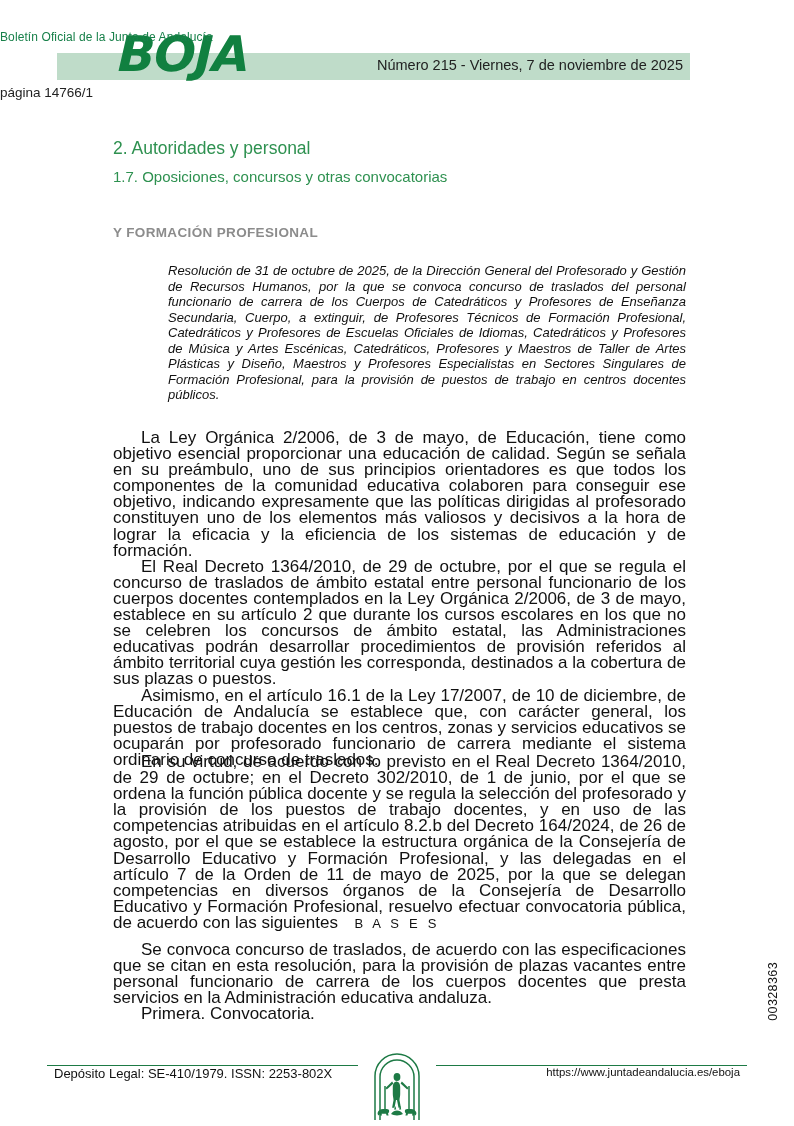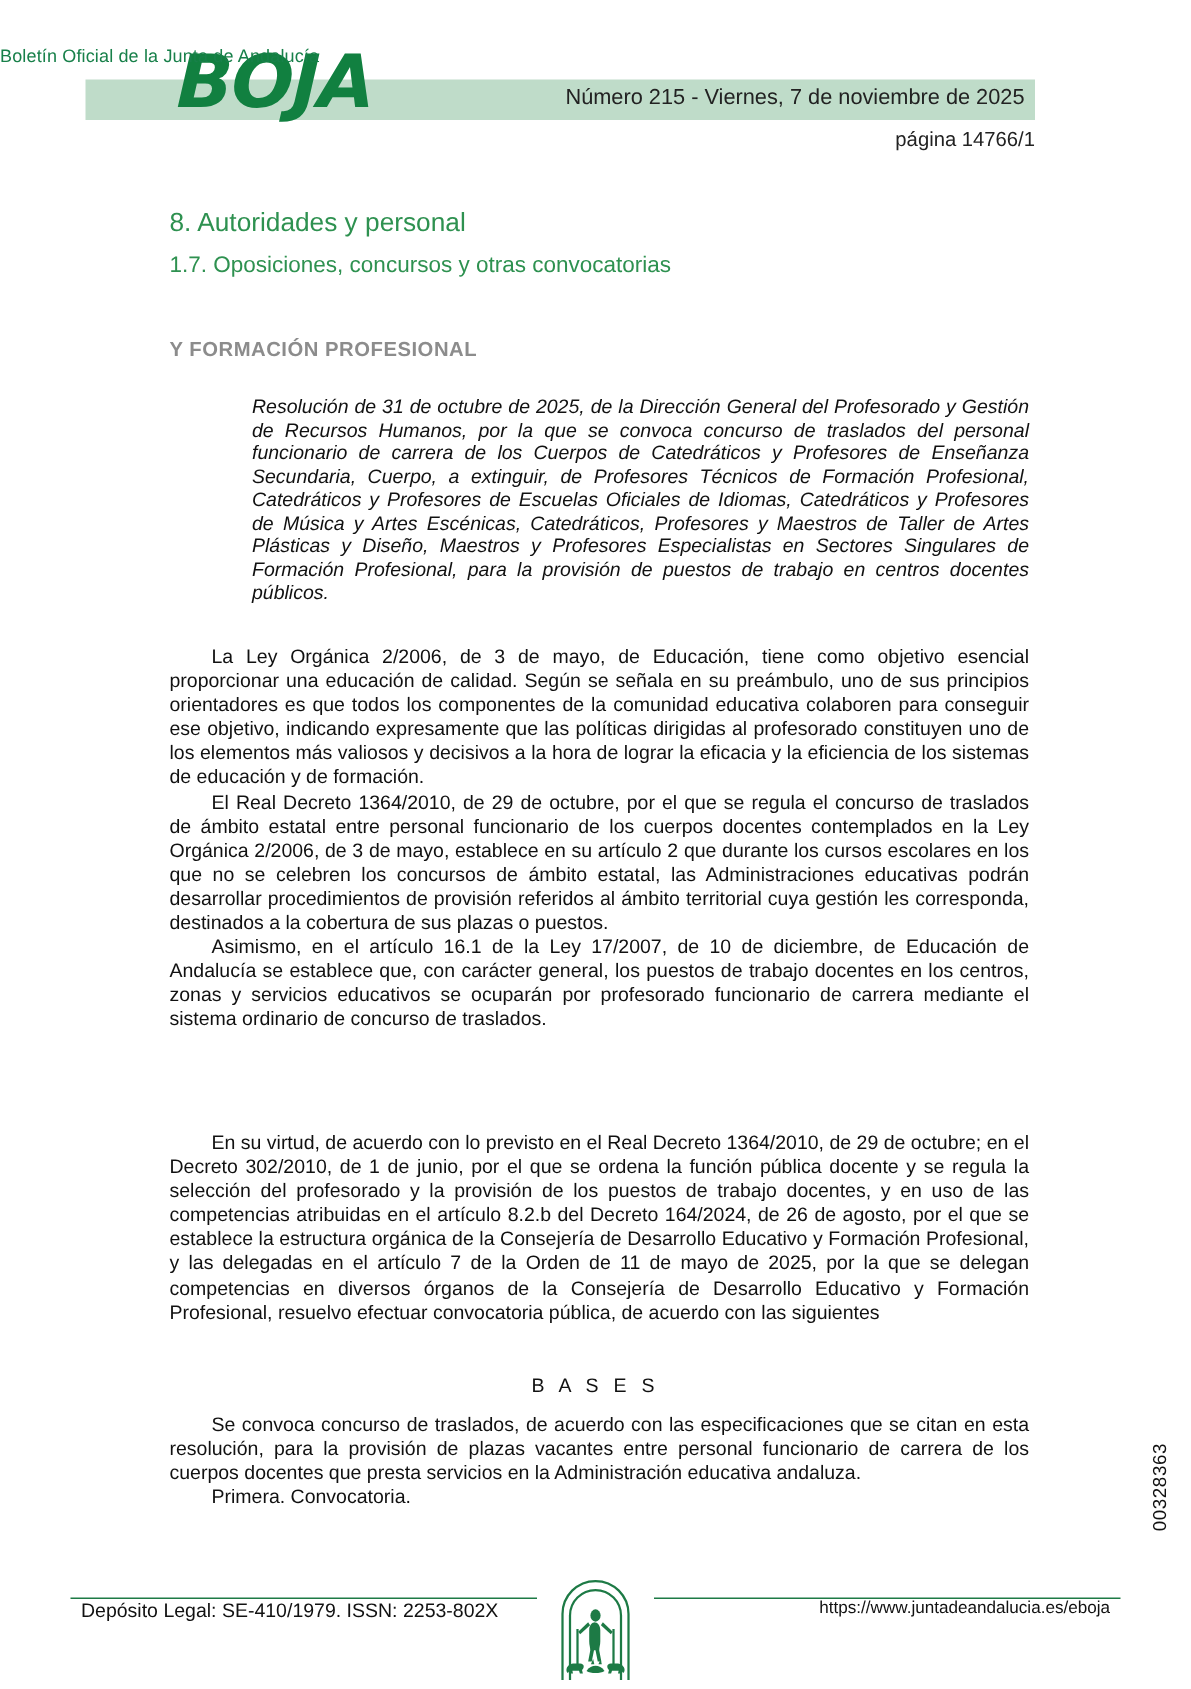--- a/index.html
+++ b/index.html
@@ -67,21 +67,20 @@
     width: 683px;
     text-align: right;
     font-size: 14.5px;
     color: #222222;
   }
   .head-page {
     position: absolute;
     left: 0;
     top: 85px;
     width: 690px;
-    text-align: right;
     font-size: 13.5px;
     color: #222222;
   }
 
   
   .sec-1 {
     position: absolute;
     left: 113px;
     top: 138px;
     font-size: 17.5px;
@@ -115,21 +114,21 @@
     line-height: 15.5px;
     font-style: italic;
     text-align: justify;
     text-justify: inter-word;
     color: #111111;
   }
   .body-block {
     position: absolute;
     left: 113px;
     width: 573px;
-    font-size: 13px;
+    font-size: 17px;
     line-height: 16.1px;
     text-align: justify;
     text-justify: inter-word;
     color: #111111;
   }
   .body-block p {
     margin: 0;
     text-indent: 28px;
   }
   #block-a { top: 430px; }
@@ -203,21 +202,21 @@
 <div id="page">
 
   <div id="masthead">
     <div class="band"></div>
     <div class="boja-logo">BOJA</div>
     <div class="head-title">Boletín Oficial de la Junta de Andalucía</div>
     <div class="head-sub">Número 215 - Viernes, 7 de noviembre de 2025</div>
     <div class="head-page">página 14766/1</div>
   </div>
 
-  <div class="sec-1">8. Autoridades y personal</div>
+  <div class="sec-1">2. Autoridades y personal</div>
   <div class="sec-2">1.7. Oposiciones, concursos y otras convocatorias</div>
   <div class="consejeria">
     <br>
     <span>Y FORMACIÓN PROFESIONAL</span>
   </div>
 
   <div class="resolution">Resolución de 31 de octubre de 2025, de la Dirección General del Profesorado y Gestión de Recursos Humanos, por la que se convoca concurso de traslados del personal funcionario de carrera de los Cuerpos de Catedráticos y Profesores de Enseñanza Secundaria, Cuerpo, a extinguir, de Profesores Técnicos de Formación Profesional, Catedráticos y Profesores de Escuelas Oficiales de Idiomas, Catedráticos y Profesores de Música y Artes Escénicas, Catedráticos, Profesores y Maestros de Taller de Artes Plásticas y Diseño, Maestros y Profesores Especialistas en Sectores Singulares de Formación Profesional, para la provisión de puestos de trabajo en centros docentes públicos.</div>
 
   <div class="body-block" id="block-a">
     <p>La Ley Orgánica 2/2006, de 3 de mayo, de Educación, tiene como objetivo esencial proporcionar una educación de calidad. Según se señala en su preámbulo, uno de sus principios orientadores es que todos los componentes de la comunidad educativa colaboren para conseguir ese objetivo, indicando expresamente que las políticas dirigidas al profesorado constituyen uno de los elementos más valiosos y decisivos a la hora de lograr la eficacia y la eficiencia de los sistemas de educación y de formación.</p>

